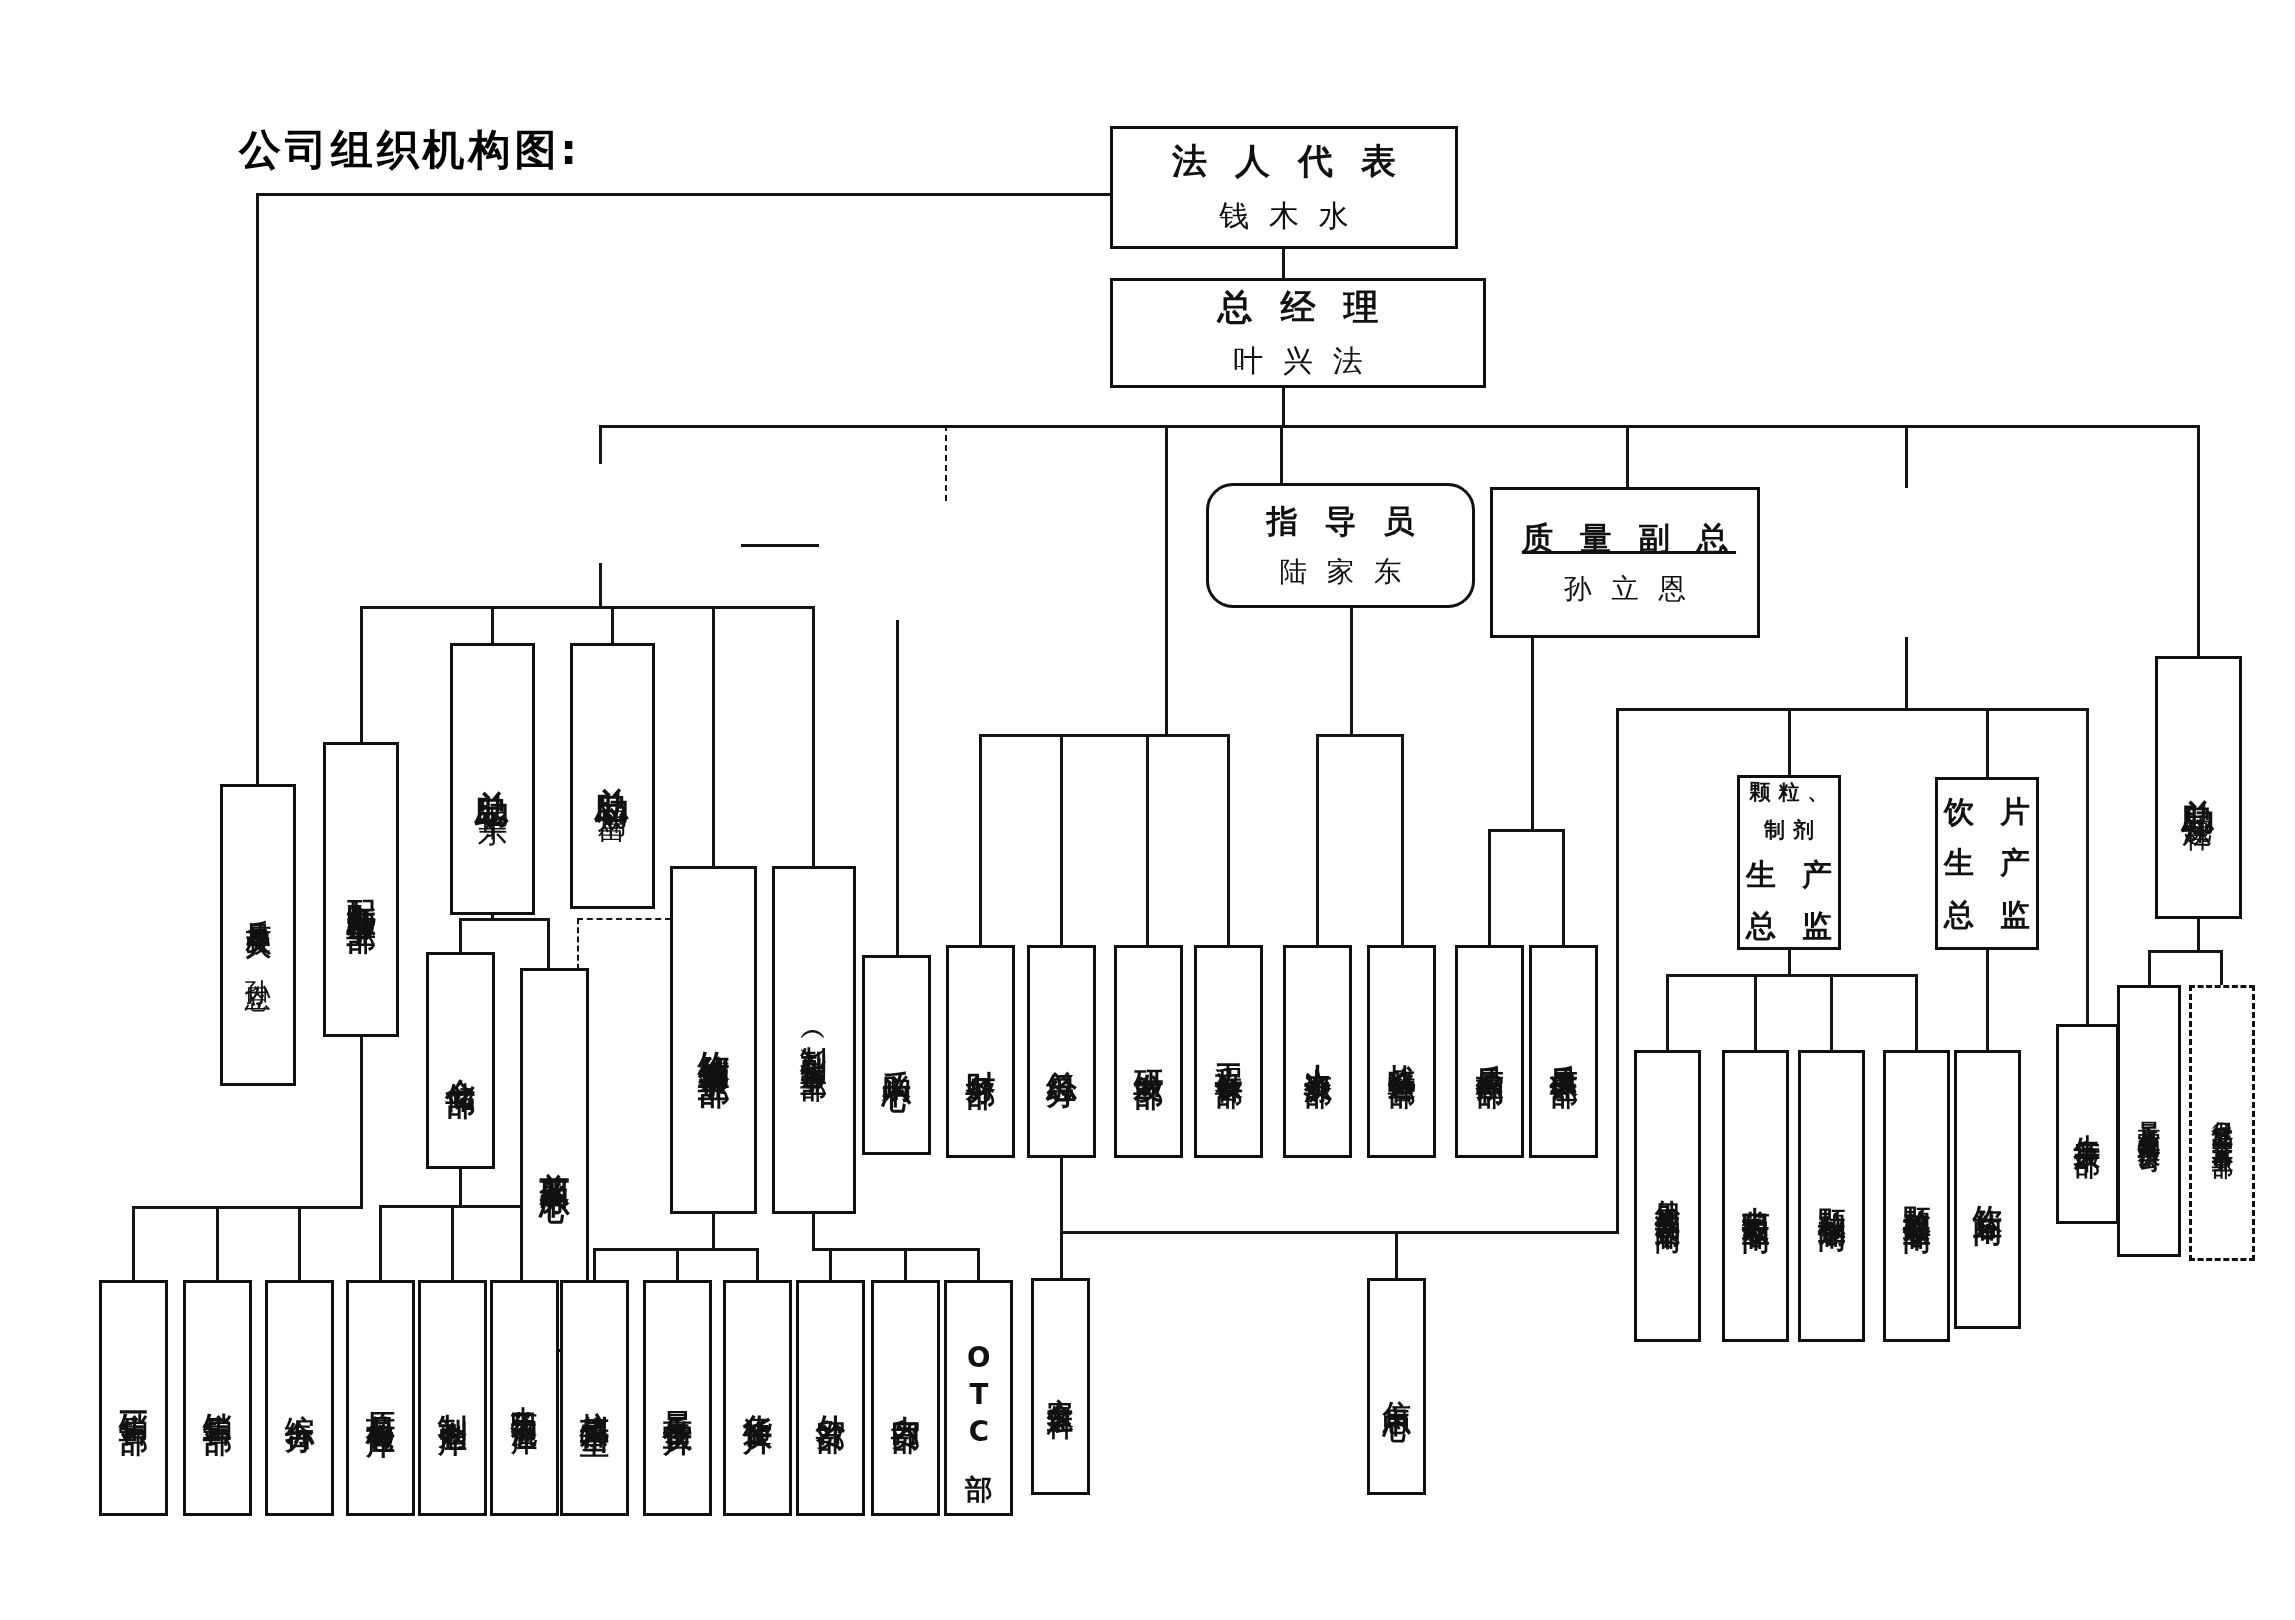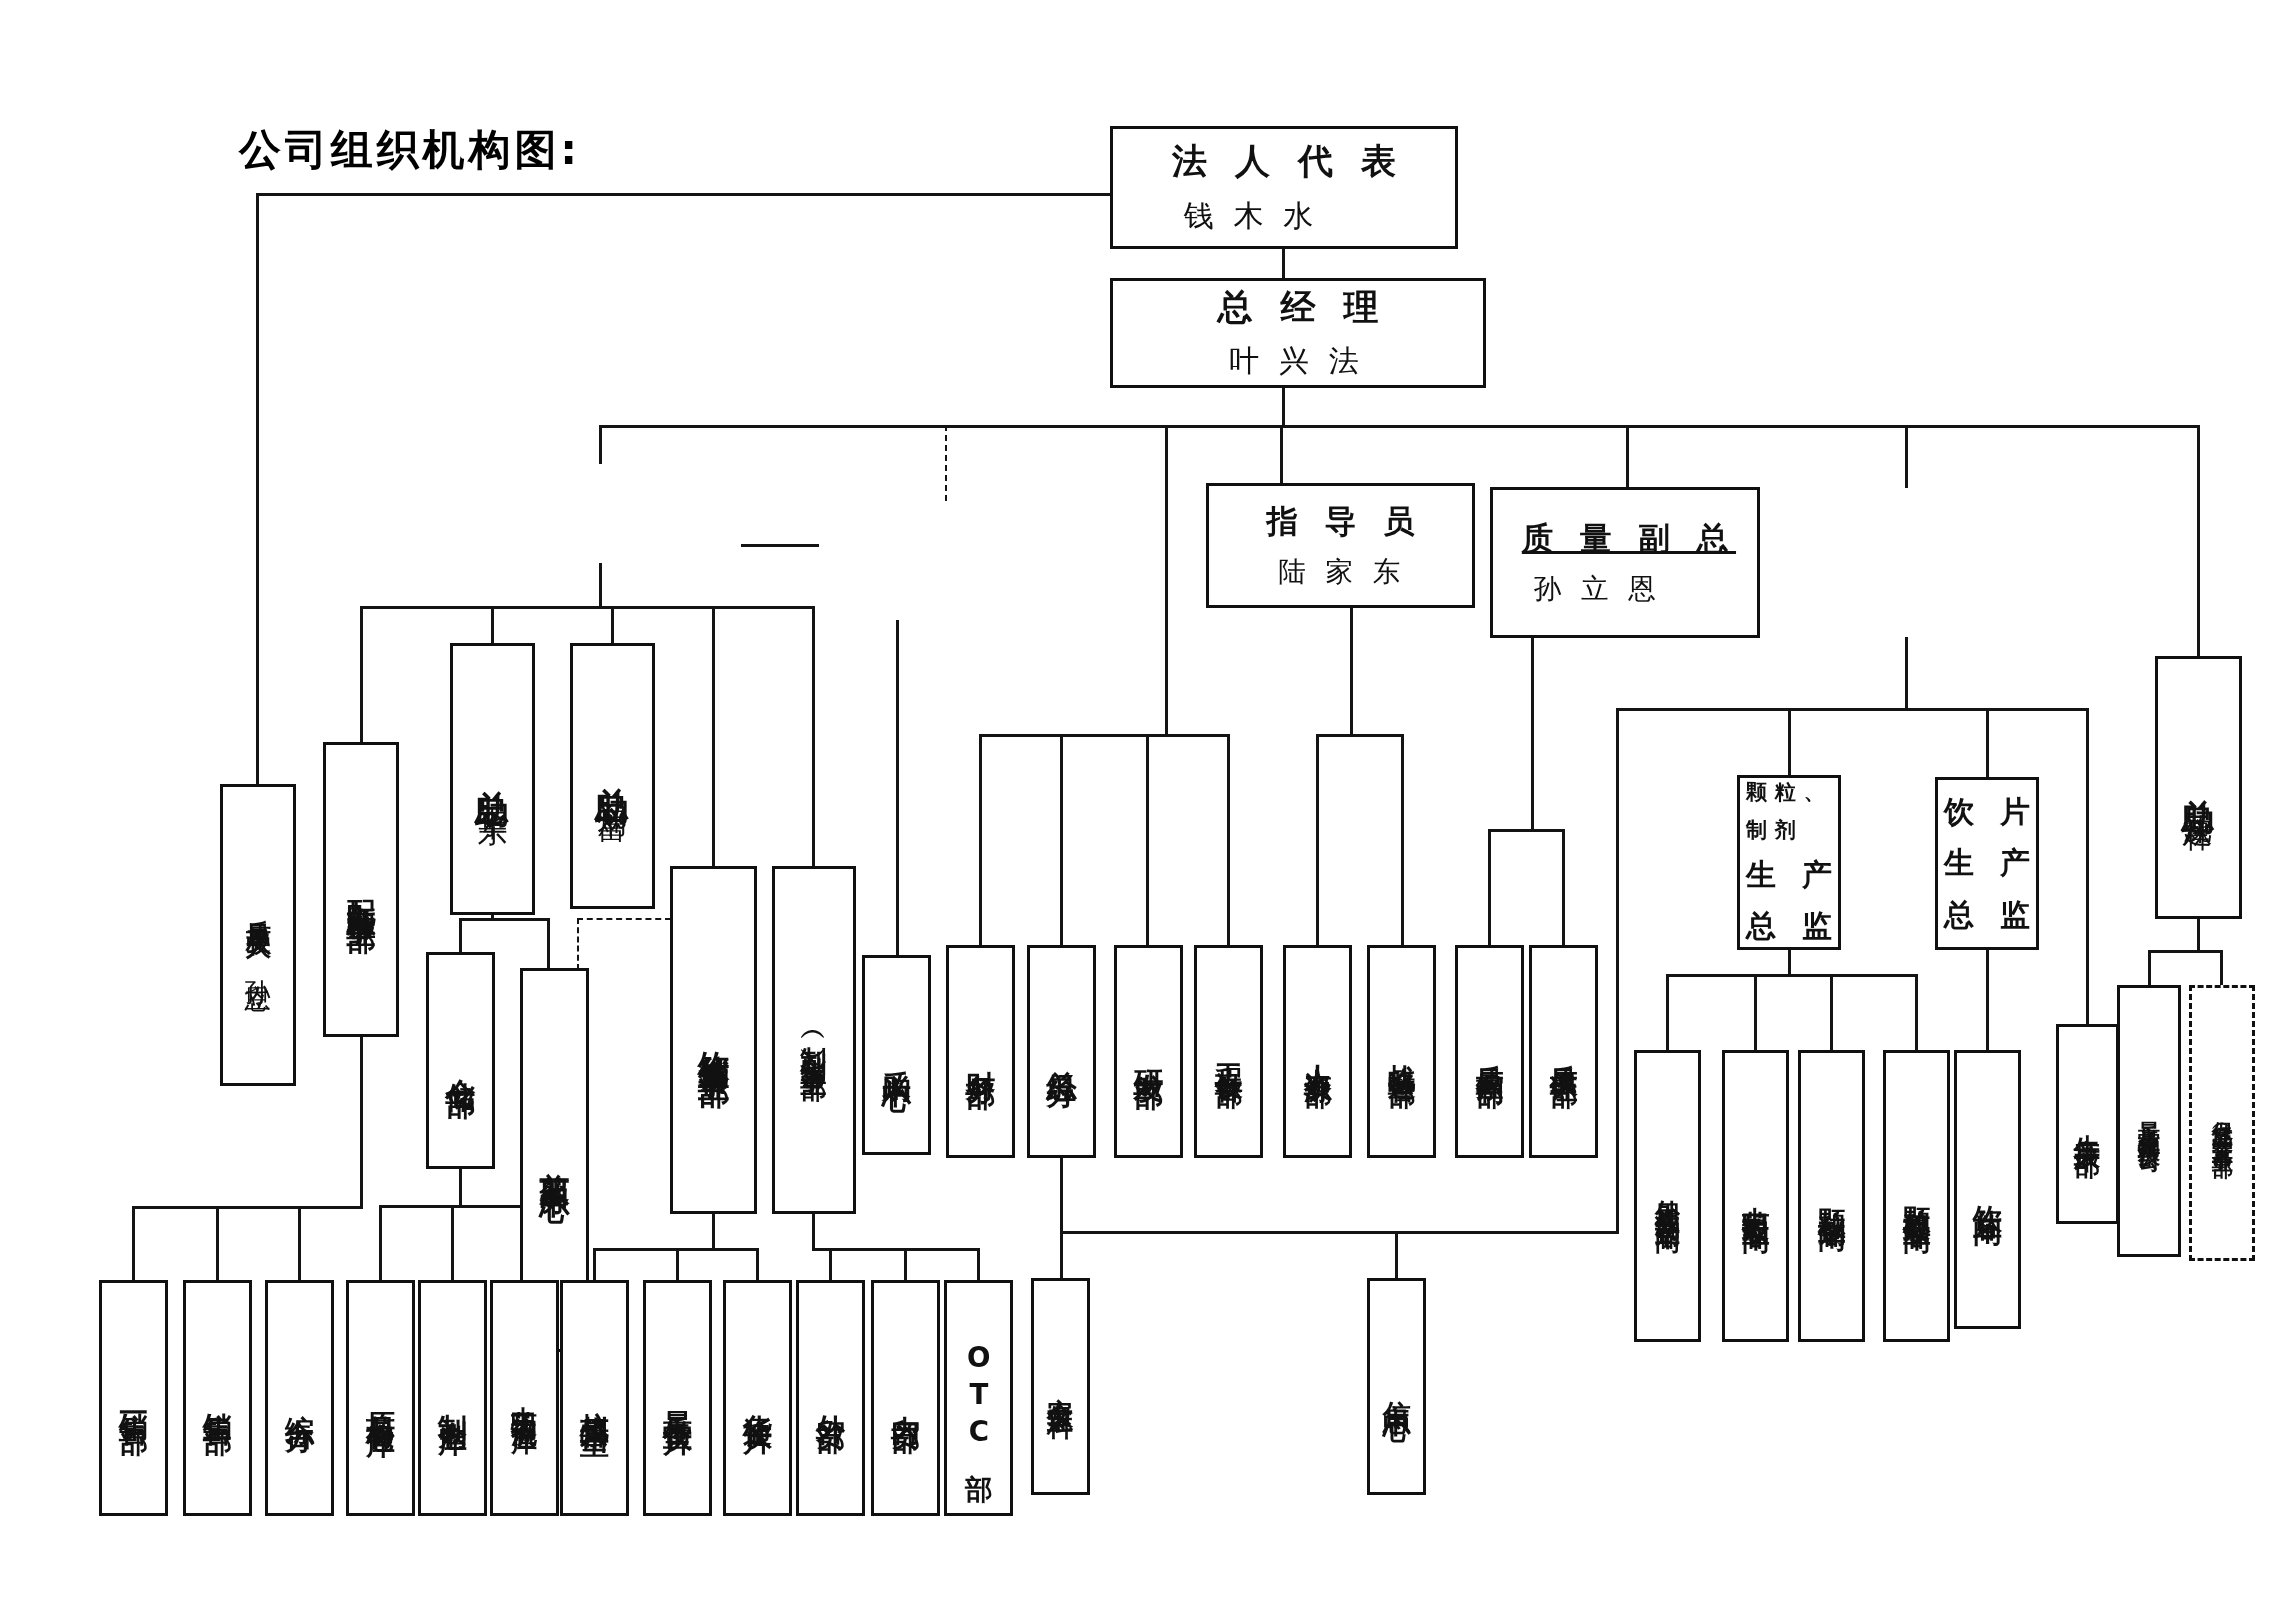--- a/index.html
+++ b/index.html
@@ -6,21 +6,21 @@
   body{width:2295px;height:1621px;position:relative;overflow:hidden;
        font-family:"DejaVu Sans",sans-serif;color:#111;}
   #chart{position:absolute;left:0;top:0;width:2295px;height:1621px;margin-left:24px;}
   .page-title{position:absolute;left:215px;top:122px;font-size:42px;font-weight:bold;
        letter-spacing:3.9px;color:#000;}
   .ln{position:absolute;background:#141414;}
   .ln.dash{background:none;}
   .box{position:absolute;box-sizing:border-box;background:#fff;border:3.9px solid #101010;
        display:flex;align-items:center;justify-content:center;text-align:center;}
   .box.dashed{border:3.3px dashed #101010;}
-  .box.hbox .inner{display:flex;flex-direction:column;align-items:flex-start;gap:10.5px;}
+  .box.hbox .inner{display:flex;flex-direction:column;align-items:center;gap:10.5px;}
   .box.hbox .seg.b{font-weight:bold;letter-spacing:7.9px;padding-left:7.9px;white-space:nowrap;}
   .box.hbox .seg.p{font-family:"DejaVu Serif",serif;font-weight:normal;letter-spacing:19.7px;
        padding-left:19.7px;white-space:nowrap;}
   .box.vbox .inner{writing-mode:vertical-rl;text-orientation:mixed;line-height:1.0;
        letter-spacing:3.9px;max-height:100%;}
   .box.vbox.upright .inner{text-orientation:upright;}
   .box.vbox .seg.b{font-weight:bold;}
   .box.vbox .seg.p{font-family:"DejaVu Serif",serif;font-weight:normal;
        margin-inline-start:11.8px;}
 </style>
@@ -114,21 +114,21 @@
         <div class="seg b" style="font-size: 35px;">法 人 代 表</div>
         <div class="seg p" style="font-size: 30px;">钱木水</div>
       </div>
     </div>
     <div class="box hbox" style="left: 1086px; top: 278px; width: 376px; height: 110px;">
       <div class="inner">
         <div class="seg b" style="font-size: 35px;">总 经 理</div>
         <div class="seg p" style="font-size: 30px;">叶兴法</div>
       </div>
     </div>
-    <div class="box hbox" style="left: 1182px; top: 483px; width: 269px; height: 125px;">
+    <div class="box hbox" style="left: 1182px; top: 483px; width: 269px; height: 125px; border-radius: 27px;">
       <div class="inner">
         <div class="seg b" style="font-size: 31.5px;">指 导 员</div>
         <div class="seg p" style="font-size: 27.6px;">陆家东</div>
       </div>
     </div>
     <div class="box hbox" style="left: 1466px; top: 487px; width: 270px; height: 151px;">
       <div class="inner">
         <div class="seg b" style="font-size: 31.5px; text-decoration: underline;">质 量 副 总</div>
         <div class="seg p" style="font-size: 27.6px;">孙立恩</div>
       </div>

